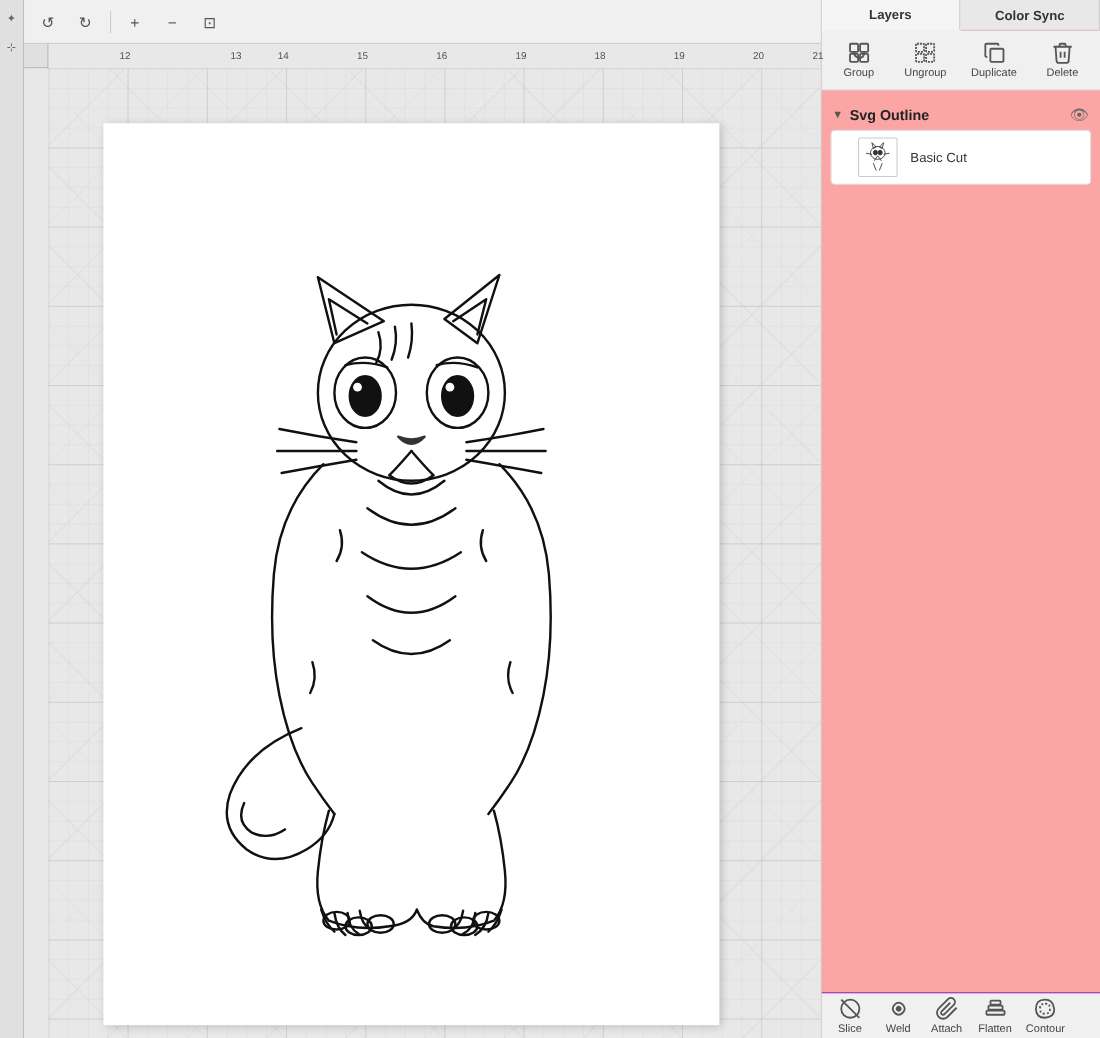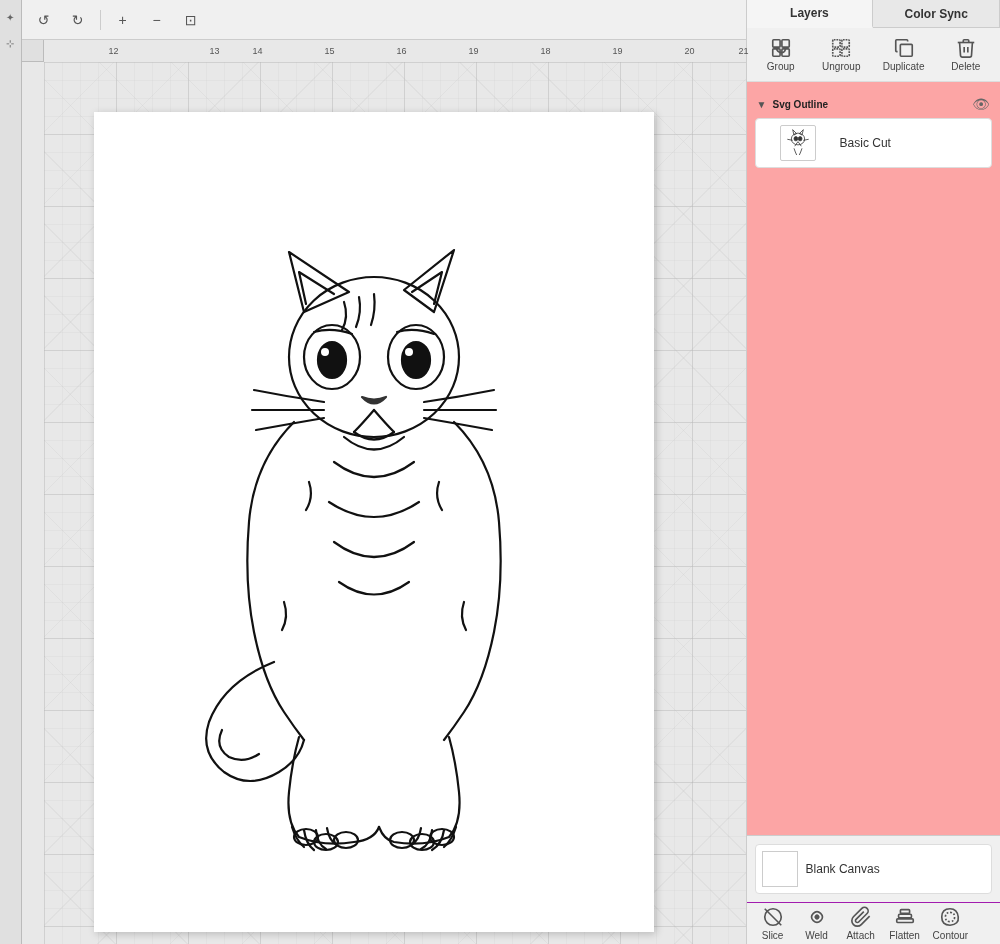--- a/index.html
+++ b/index.html
@@ -203,37 +203,37 @@
       padding: 4px 2px;
       cursor: pointer;
     }
 
     .layer-group-arrow {
       font-size: 10px;
       color: #555;
     }
 
     .layer-group-title {
-      font-size: 10px;
+      font-size: 13px;
       font-weight: 600;
       color: #222;
       flex: 1;
     }
 
     .layer-eye-icon {
       font-size: 14px;
       color: #666;
       cursor: pointer;
     }
 
     
     .layer-item {
       display: flex;
       align-items: center;
-      gap: 24px;
+      gap: 12px;
       padding: 6px 8px 6px 24px;
       background: white;
       border: 1px solid #ddd;
       border-radius: 4px;
       margin: 2px 0;
       cursor: pointer;
     }
 
     .layer-thumbnail {
       width: 36px;
@@ -559,26 +559,20 @@
             <path d="M65 80 Q60 95 55 105"></path>
           </svg>
         </div>
         <div class="layer-info">
           <div class="layer-name">Basic Cut</div>
         </div>
       </div>
     </div>
   </div>
 
-  <div class="bottom-section">
-    <div class="canvas-selector">
-      <div class="canvas-thumbnail"></div>
-      <span class="canvas-label">Blank Canvas</span>
-    </div>
-  </div>
 
   <div class="bottom-toolbar">
 
     <div class="bottom-toolbar-item">
       <svg viewBox="0 0 24 24" fill="none" stroke="#555" stroke-width="1.8">
         <circle cx="12" cy="12" r="9"></circle>
         <line x1="3" y1="3" x2="21" y2="21"></line>
       </svg>
       <span class="bottom-toolbar-label">Slice</span>
     </div>

